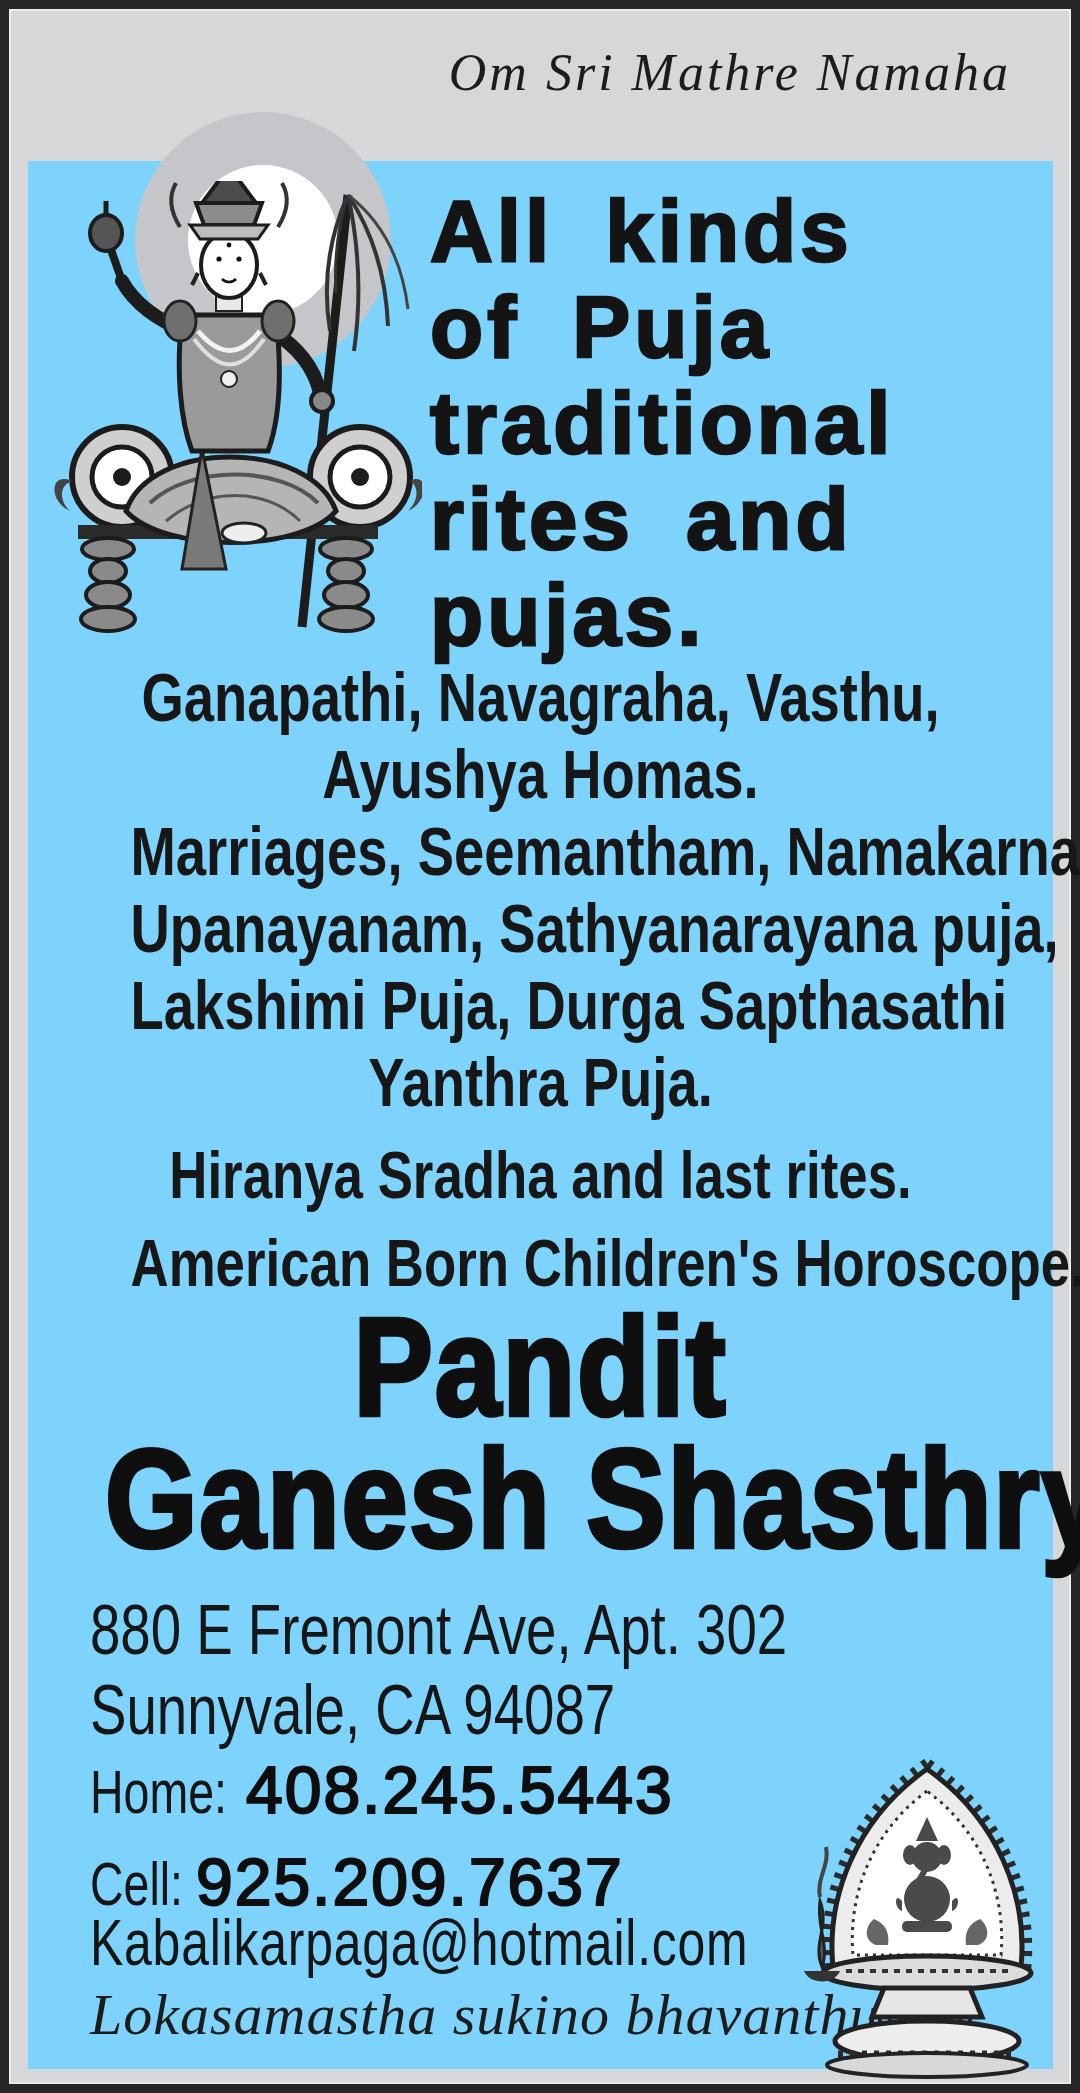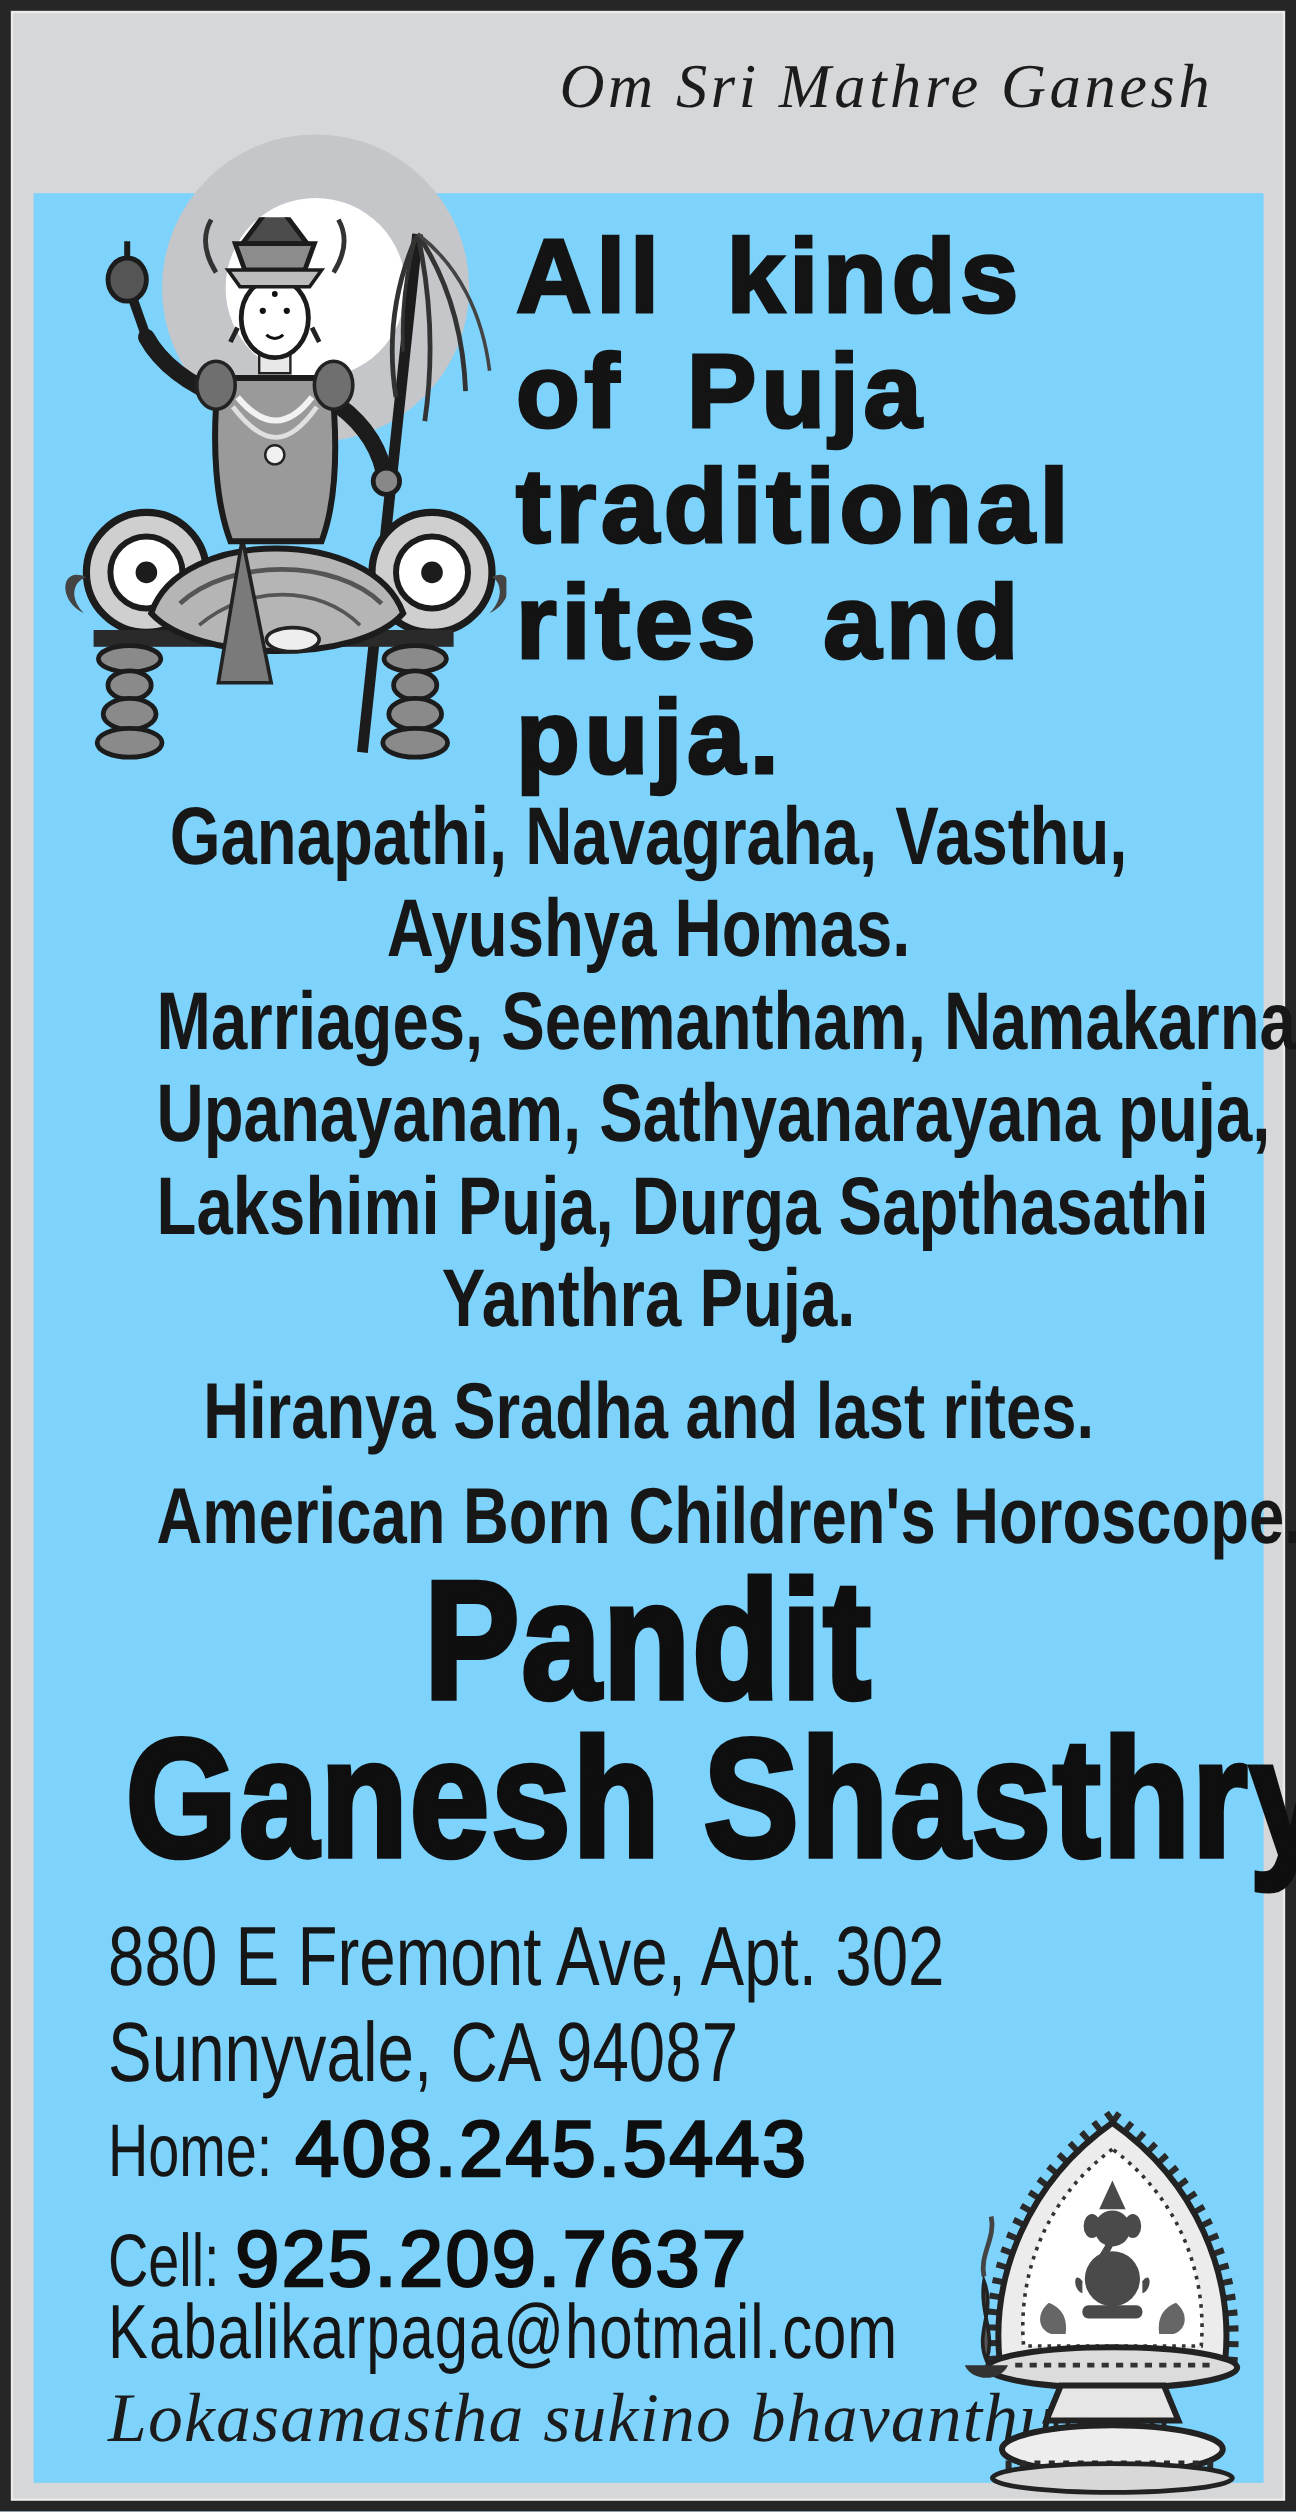--- a/index.html
+++ b/index.html
@@ -92,21 +92,21 @@
   }
   .c1{top:0;} .c2{top:80px;} .c3{top:160px;} .c4{top:252px;} .c5{top:313px;} .c6{top:390px;}
   
   .lamp{position:absolute;left:758px;top:1598px;width:282px;height:322px;}
 </style>
 </head>
 <body>
 
 <div class="frame">
 
-  <div class="invocation">Om Sri Mathre Ganesh</div>
+  <div class="invocation">Om Sri Mathre Namaha</div>
 
   <div class="panel">
 
     <div class="deity">
       <div class="halo">
         <div class="halo-inner"></div>
       </div>
       <svg width="392" height="460" viewBox="0 0 392 460">
 
         <path d="M318 14 L272 446" stroke="#1c1c1c" stroke-width="9" fill="none"></path>
@@ -177,21 +177,21 @@
         <path d="M150 46 C140 30 138 16 146 2" stroke="#333" stroke-width="4" fill="none"></path>
         <path d="M248 46 C258 30 260 16 252 2" stroke="#333" stroke-width="4" fill="none"></path>
       </svg>
     </div>
 
     <div class="headline">
       <div class="hl">All kinds</div>
       <div class="hl">of Puja</div>
       <div class="hl">traditional</div>
       <div class="hl">rites and</div>
-      <div class="hl">puja.</div>
+      <div class="hl">pujas.</div>
     </div>
 
     <div class="svc-line" style="top:498px">Ganapathi, Navagraha, Vasthu,</div>
     <div class="svc-line" style="top:575px">Ayushya Homas.</div>
     <div class="svc-line" style="top:652px">Marriages, Seemantham, Namakarnam,</div>
     <div class="svc-line" style="top:729px">Upanayanam, Sathyanarayana puja,</div>
     <div class="svc-line" style="top:806px">Lakshimi Puja, Durga Sapthasathi</div>
     <div class="svc-line" style="top:883px">Yanthra Puja.</div>
 
     <div class="note-line" style="top:976px">Hiranya Sradha and last rites.</div>

